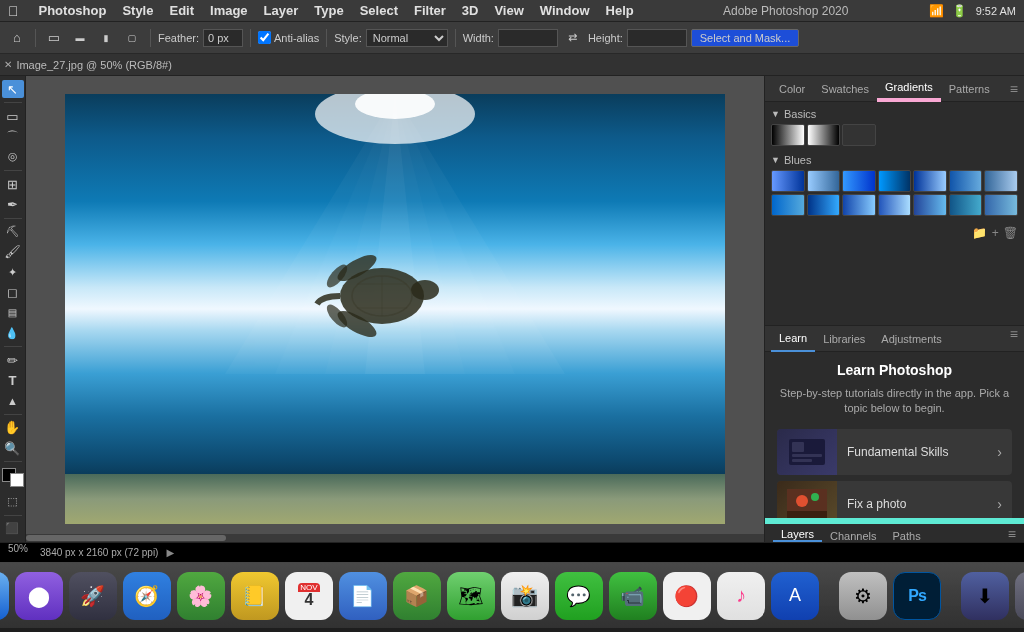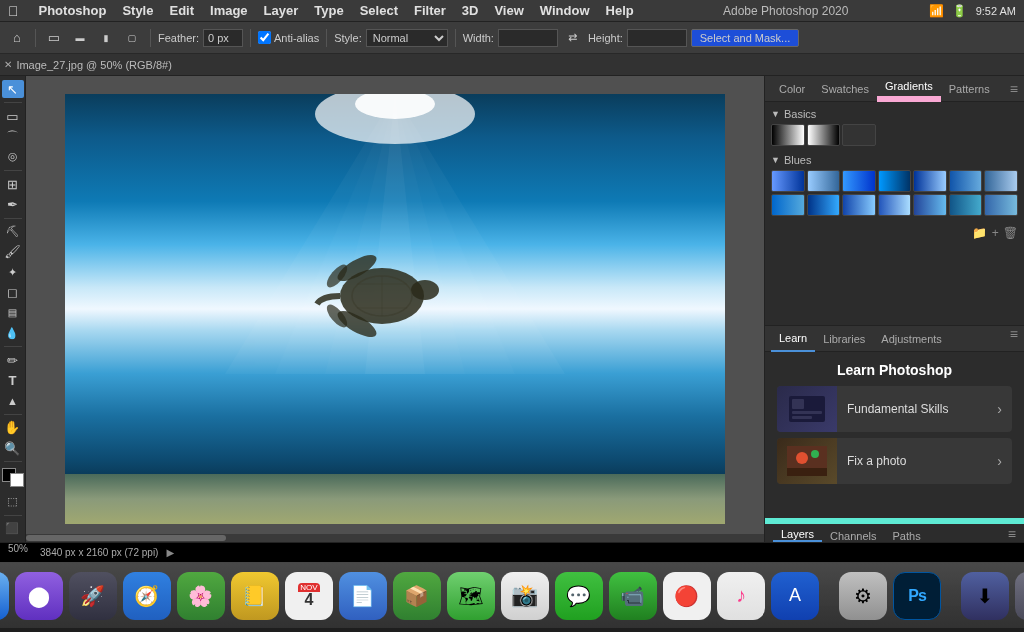--- a/index.html
+++ b/index.html
@@ -102,21 +102,21 @@
     }
     .panel-tabs {
       display: flex; align-items: center; background: #333; height: 26px;
       border-bottom: 1px solid #222; padding: 0 6px;
       font-size: 11px;
     }
     .panel-tab {
       padding: 0 8px; height: 26px; display: flex; align-items: center;
       cursor: pointer; color: #aaa; font-size: 11px;
     }
-    .panel-tab.active { color: #fff; border-bottom: 6px solid #f9a8d4; }
+    .panel-tab.active { color: #fff; border-bottom: 4px solid #f9a8d4; }
     .panel-options { margin-left: auto; font-size: 14px; color: #888; cursor: pointer; }
     .panel-content { padding: 6px; overflow-y: auto; height: calc(100% - 26px); }
     .gradient-group { margin-bottom: 8px; }
     .group-header {
       display: flex; align-items: center; gap: 4px;
       font-size: 11px; color: #bbb; margin-bottom: 4px; cursor: pointer;
     }
     .group-arrow { font-size: 9px; }
     .gradient-grid { display: grid; grid-template-columns: repeat(7, 1fr); gap: 2px; }
     .gradient-swatch {
@@ -394,20 +394,21 @@
 
     <div id="learn-panel">
       <div class="learn-tabs">
         <div class="learn-tab active">Learn</div>
         <div class="learn-tab">Libraries</div>
         <div class="learn-tab">Adjustments</div>
         <div style="margin-left:auto; font-size:14px; color:#888; cursor:pointer;">≡</div>
       </div>
       <div class="learn-content">
         <div class="learn-title">Learn Photoshop</div>
+        <div class="learn-desc">Step-by-step tutorials directly in the app. Pick a topic below to begin.</div>
 
         <div class="tutorial-item">
           <div class="tutorial-thumb" style="background: linear-gradient(135deg, #2a2a4a, #3a3a6a); display:flex; align-items:center; justify-content:center;">
             <svg width="40" height="30" viewBox="0 0 40 30">
               <rect x="2" y="2" width="36" height="26" rx="2" fill="#1a1a3a"></rect>
               <rect x="5" y="5" width="12" height="10" rx="1" fill="#333355"></rect>
               <rect x="5" y="17" width="30" height="3" rx="1" fill="#333355"></rect>
               <rect x="5" y="22" width="20" height="3" rx="1" fill="#333355"></rect>
             </svg>
           </div>

